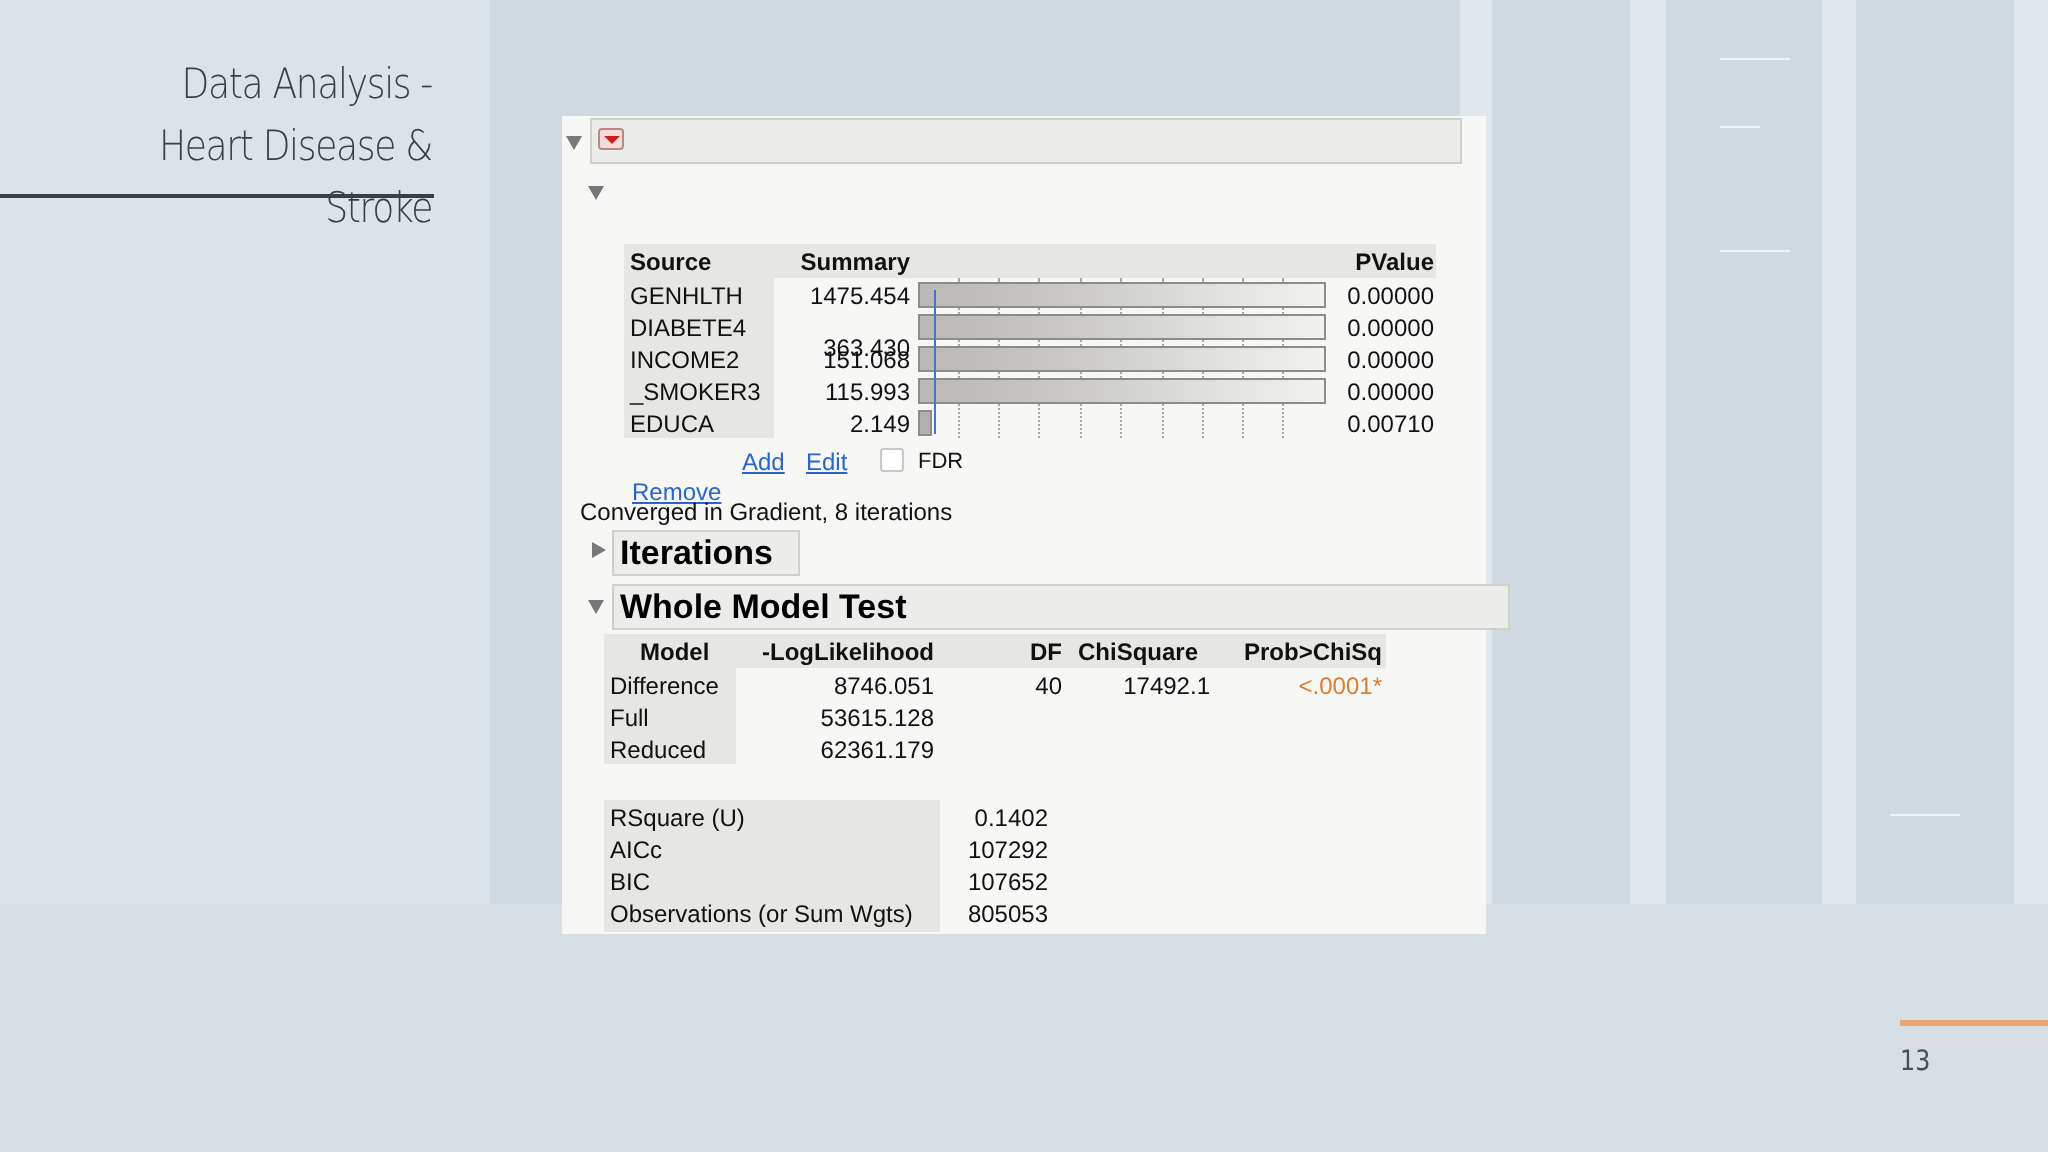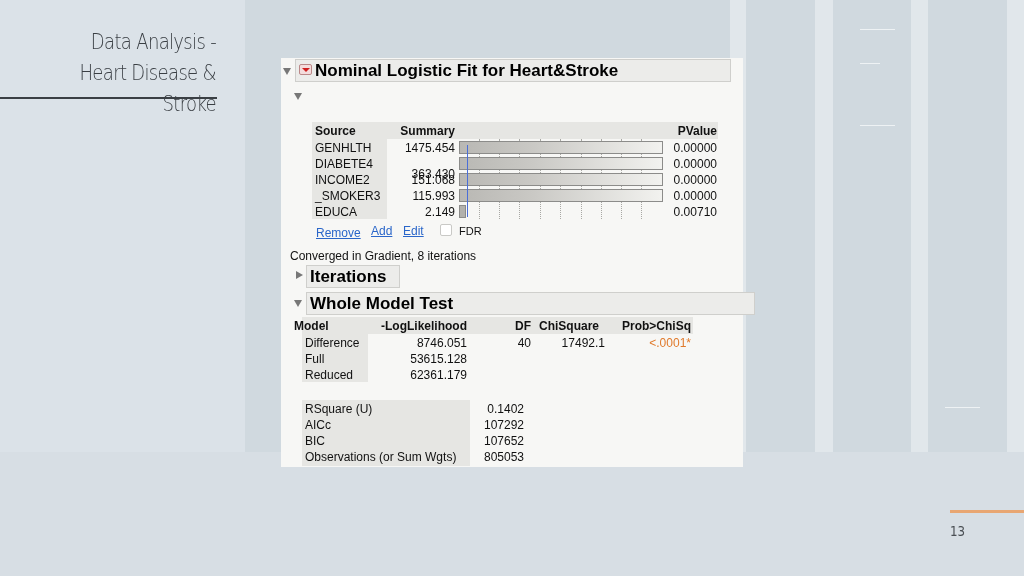--- a/index.html
+++ b/index.html
@@ -131,21 +131,21 @@
 <div class="slide-title">
   <div>Data Analysis -</div>
   <div>Heart Disease &amp; Stroke</div>
 </div>
 <div class="title-rule"></div>
 
 <div class="panel">
 
   <div class="disclosure" style="left:2px;top:10px;"></div>
   <div class="outline-head" style="left:14px;top:1px;width:436px;">
-    <span class="red-menu"></span><span>Nominal Logistic Fit for Heart&amp;Stroke</span>
+    <span class="red-menu"></span>
   </div>
 
   <div class="disclosure" style="left:13px;top:35px;"></div>
 
   <div class="shade" style="left:31px;top:64px;width:406px;height:17px;"></div>
   <div class="shade" style="left:31px;top:81px;width:75px;height:80px;"></div>
   <div class="cell hdr" style="left:34px;top:65px;">Source</div>
   <div class="cell hdr right" style="left:106px;top:65px;width:68px;">Summary</div>
   <div class="cell hdr right" style="left:380px;top:65px;width:56px;text-align:right;">PValue</div>
 
@@ -186,41 +186,41 @@
     <div class="vtick" style="left:162px;top:0;height:80px;"></div>
     <div class="vtick" style="left:182px;top:0;height:80px;"></div>
     <div class="bar-track" style="top:2px;"></div>
     <div class="bar-track" style="top:18px;"></div>
     <div class="bar-track" style="top:34px;"></div>
     <div class="bar-track" style="top:50px;"></div>
     <div class="bar-small" style="top:66px;"></div>
     <div class="blue-line"></div>
   </div>
 
-  <div class="cell link" style="left:35px;top:167px;">Remove</div>
+  <div class="cell link" style="left:35px;top:180px;">Remove</div>
   <div class="cell link" style="left:90px;top:165px;">Add</div>
   <div class="cell link" style="left:122px;top:165px;">Edit</div>
   <div class="checkbox" style="left:159px;top:166px;"></div>
   <div class="cell" style="left:178px;top:165px;font-size:11px;">FDR</div>
 
   <div class="cell" style="left:9px;top:190px;">Converged in Gradient, 8 iterations</div>
 
   <div class="disclosure closed" style="left:15px;top:213px;"></div>
   <div class="outline-head" style="left:25px;top:207px;width:94px;">
     <span>Iterations</span>
   </div>
 
   <div class="disclosure" style="left:13px;top:242px;"></div>
   <div class="outline-head" style="left:25px;top:234px;width:449px;">
     <span>Whole Model Test</span>
   </div>
 
   <div class="shade" style="left:21px;top:259px;width:391px;height:17px;"></div>
   <div class="shade" style="left:21px;top:276px;width:66px;height:48px;"></div>
-  <div class="cell hdr" style="left:13px;top:260px;">Model</div>
+  <div class="cell hdr" style="left:39px;top:260px;">Model</div>
   <div class="cell hdr right" style="left:88px;top:260px;width:98px;">-LogLikelihood</div>
   <div class="cell hdr right" style="left:220px;top:260px;width:30px;">DF</div>
   <div class="cell hdr right" style="left:252px;top:260px;width:72px;text-align:center;">ChiSquare</div>
   <div class="cell hdr right" style="left:326px;top:260px;width:84px;">Prob&gt;ChiSq</div>
 
   <div>
     <div class="cell" style="left:24px;top:277px;">Difference</div>
     <div class="cell right" style="left:88px;top:277px;width:98px;">8746.051</div>
     <div class="cell right" style="left:220px;top:277px;width:30px;">40</div>
     <div class="cell right" style="left:252px;top:277px;width:72px;">17492.1</div>

